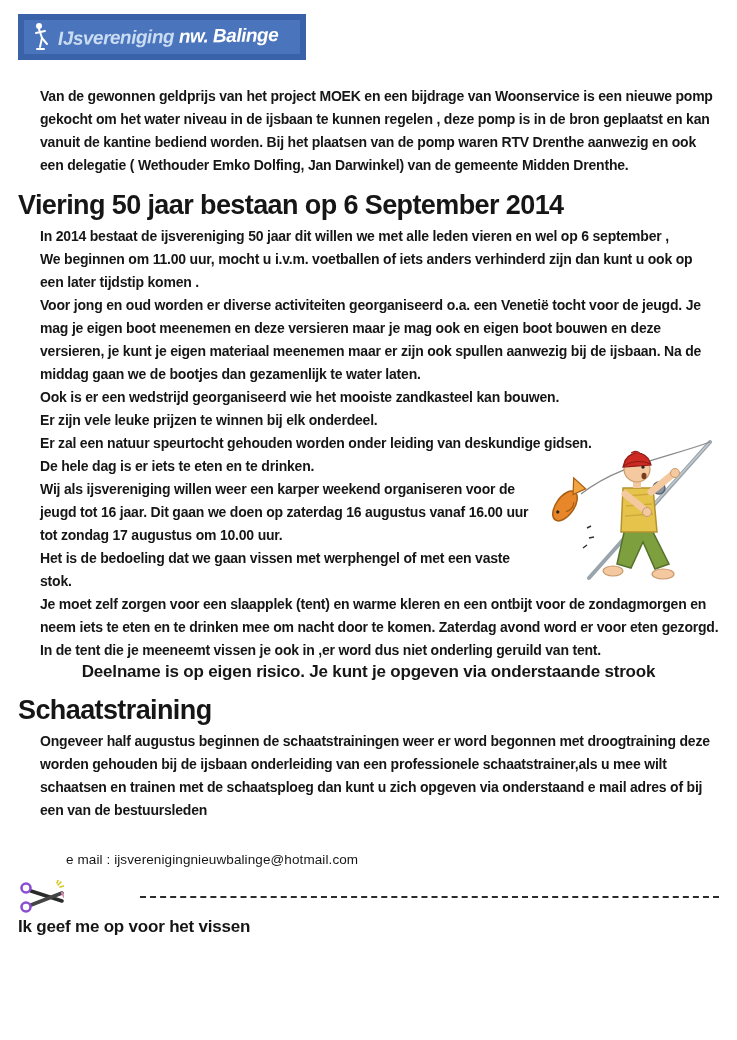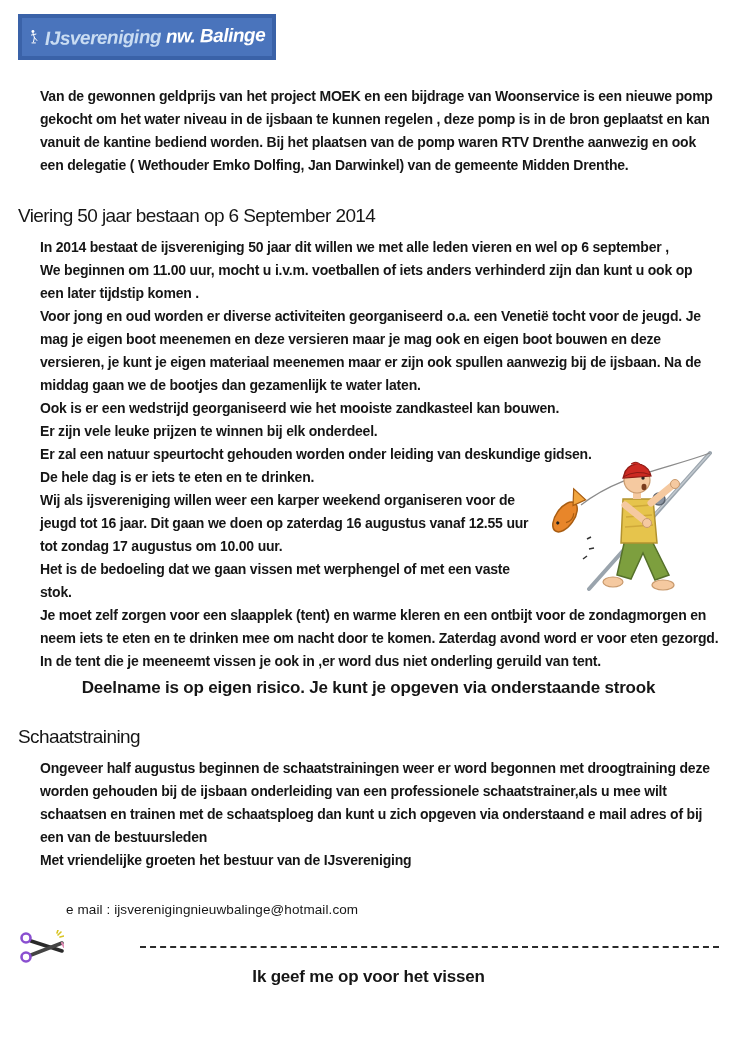--- a/index.html
+++ b/index.html
@@ -9,42 +9,42 @@
     width:737px; height:1040px;
     background:#ffffff;
     font-family:"Liberation Sans", sans-serif;
     color:#161616;
     padding:12px 18px 0 18px;
     overflow:hidden;
   }
   
   .header { display:flex; align-items:flex-end; gap:8px; margin-top:2px; }
   .logo {
-    width:258px; height:46px;
-    border:4px solid #a3a3a3;
+    width:288px; height:46px;
+    border:6px solid #a3a3a3;
     display:flex; align-items:center; gap:5px;
     padding:0 7px;
     flex-shrink:0;
   }
   .logo-text { font-style:italic; font-weight:bold; font-size:19px; letter-spacing:-0.5px; white-space:nowrap; transform:rotate(-1deg); }
   .logo-text .w1 { color:#c9dcf2; }
   .logo-text .w2 { color:#ffffff; }
   .page-title { font-size:26px; font-weight:bold; letter-spacing:-0.6px; line-height:1; padding-bottom:2px; white-space:nowrap; }
   
   .body-p { font-size:14px; font-weight:bold; letter-spacing:-0.2px; line-height:23px; text-align:left;margin-left:22px; }
   .intro { margin-top:25px; }
-  h2.sec { font-size:19px; font-weight:normal; letter-spacing:-0.6px; line-height:30px; margin-top:24px; margin-bottom:5px; }
+  h2.sec { font-size:27px; font-weight:bold; letter-spacing:-0.6px; line-height:30px; margin-top:13px; margin-bottom:5px; }
   .fishboy { float:right; width:172px; height:150px; margin:-42px 0 2px 10px; }
-  .callout { font-size:17px; font-weight:bold; letter-spacing:-0.2px; text-align:center; margin-top:5px; margin-bottom:8px; }
+  .callout { font-size:17px; font-weight:bold; letter-spacing:-0.2px; text-align:center; margin-bottom:8px; }
   .email-line { margin-top:30px; font-size:13.5px; font-weight:400; letter-spacing:0.1px;margin-left:48px; }
   
   .cut-row { display:flex; align-items:center; margin-top:12px; height:36px; }
   .scissors { width:46px; height:34px; flex-shrink:0; }
   .dash-line { flex:1; margin-left:76px; border-top:2.5px dashed #2b2b2b; height:0; }
-  .form-title { text-align:center; font-size:17px; font-weight:bold; letter-spacing:-0.2px; margin-top:2px; }
+  .form-title { text-align:left; font-size:17px; font-weight:bold; letter-spacing:-0.2px; margin-top:2px; }
 </style>
 </head>
 <body>
 
 <div class="page">
 
   <div class="header">
     <div class="logo" id="logo-box" style="background: rgb(74, 116, 188); border-color: rgb(58, 98, 168);">
       <svg class="skater" width="22" height="34" viewBox="0 0 22 34">
         <g stroke="#ffffff" stroke-width="2" fill="none" stroke-linecap="round">
@@ -114,32 +114,31 @@
         <circle cx="90" cy="33" r="13" fill="#f5c9a0" stroke="#c99a6d" stroke-width="1.2"></circle>
 
         <circle cx="96" cy="31" r="1.7" fill="#222"></circle>
         <ellipse cx="97" cy="40" rx="2.5" ry="3.2" fill="#7a3c1e"></ellipse>
 
         <path d="M77,28 A13.5 13.5 0 0 1 103,26 L104,29 L76,31 Z" fill="#cc2a22" stroke="#8e1a14" stroke-width="1.2"></path>
         <path d="M76,30 Q90,22 104,28" fill="none" stroke="#8e1a14" stroke-width="1"></path>
         <path d="M84,17 q5,-4 10,1" fill="#cc2a22" stroke="#8e1a14" stroke-width="1"></path>
       </g>
     </svg>
-    <p class="body-p">Wij als ijsvereniging willen weer een karper weekend organiseren voor de jeugd tot 16 jaar.  Dit gaan we doen op zaterdag 16 augustus vanaf 12.55 uur tot zondag 17 augustus om 10.00 uur.</p>
+    <p class="body-p">Wij als ijsvereniging willen weer een karper weekend organiseren voor de jeugd tot 16 jaar.  Dit gaan we doen op zaterdag 16 augustus vanaf 16.00 uur tot zondag 17 augustus om 10.00 uur.</p>
     <p class="body-p">Het is de bedoeling dat we gaan vissen met werphengel of met een vaste stok.</p>
     <p class="body-p">Je moet zelf zorgen voor een slaapplek (tent) en warme kleren en een ontbijt voor de zondagmorgen en neem iets te eten en te drinken mee om nacht door te komen. Zaterdag avond word er voor eten gezorgd.</p>
     <p class="body-p">In de tent die je meeneemt vissen je ook in ,er word dus niet onderling geruild van tent.</p>
     <div style="clear:both"></div>
     <div class="callout">Deelname is op eigen risico. Je kunt je opgeven via onderstaande strook</div>
   </div>
 
   <div>
     <h2 class="sec">Schaatstraining</h2>
     <p class="body-p">Ongeveer half augustus beginnen de schaatstrainingen weer er word begonnen met droogtraining  deze worden gehouden bij de ijsbaan onderleiding van een professionele schaatstrainer,als u mee wilt schaatsen en trainen met de schaatsploeg dan kunt u zich opgeven via onderstaand e mail adres of bij een van de bestuursleden</p>
-    <p class="body-p">Met vriendelijke groeten het bestuur van de IJsvereniging</p>
   </div>
 
   <p class="email-line">e mail : ijsverenigingnieuwbalinge@hotmail.com</p>
 
   <div class="cut-row">
     <svg class="scissors" viewBox="0 0 46 34">
       <g fill="none" stroke-linecap="round">
         <path d="M13,11 L44,21" stroke="#2a2a2a" stroke-width="3.5"></path>
         <path d="M13,25 L44,13" stroke="#444" stroke-width="3.5"></path>
         <circle cx="8" cy="8" r="4.5" stroke="#8a4fd0" stroke-width="2.6"></circle>

